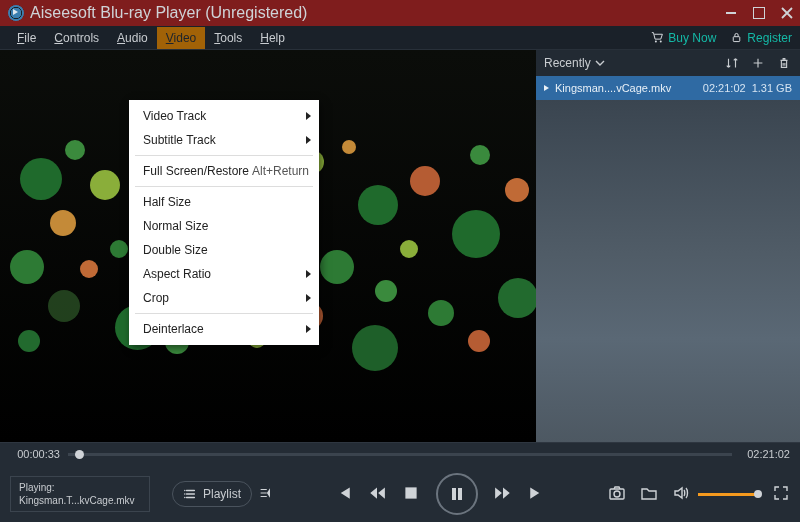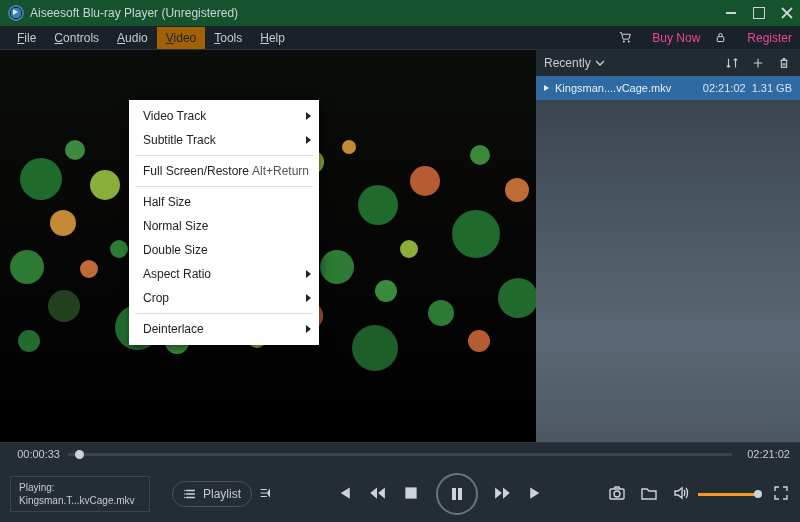--- a/index.html
+++ b/index.html
@@ -1,33 +1,33 @@
 <!DOCTYPE html>
 <html><head>
 <meta charset="utf-8">
 <style>
   * { box-sizing: border-box; margin: 0; padding: 0; }
   html, body { width: 800px; height: 522px; overflow: hidden; font-family: "Segoe UI", Tahoma, sans-serif; font-size: 12px; color: #cfd3d7; background:#1f2730; }
   .window { width: 800px; height: 522px; background:#1d242c; display:flex; flex-direction:column; }
   
-  .titlebar { height:26px; background:#14532d; display:flex; align-items:center; padding:0 6px 0 8px; color:#cfd3d7; font-size:12px; }
+  .titlebar { height:26px; background:#7f1d1d; display:flex; align-items:center; padding:0 6px 0 8px; color:#cfd3d7; font-size:16px; }
   .titlebar .app-icon { width:16px; height:16px; border-radius:50%; background: radial-gradient(circle at 50% 50%, #3b7fb0 0 45%, #1a2129 48% 52%, #3b7fb0 55% 70%, #1a2129 73%); margin-right:6px; position:relative; }
   .titlebar .app-icon:after{content:"";position:absolute;left:5px;top:4px;width:0;height:0;border-left:5px solid #dfe7ee;border-top:3.5px solid transparent;border-bottom:3.5px solid transparent;}
   .titlebar .wingap { flex:1; }
   .winctl { display:flex; gap:14px; align-items:center; }
   .winctl span { width:14px; height:14px; display:flex; align-items:center; justify-content:center; color:#cfd3d7; }
   .winctl .min:before{content:""; display:block; width:10px; height:2px; background:#cfd3d7;}
   .winctl .max:before{content:""; display:block; width:10px; height:10px; border:1.5px solid #cfd3d7;}
   .winctl .close svg{width:12px;height:12px;}
   
   .menubar { height:24px; background:#1a2129; display:flex; align-items:center; padding:0 8px; border-bottom:1px solid #283039; }
   .menubar .mi { padding:4px 9px; color:#c8ccd0; cursor:default; text-decoration: underline transparent;}
   .menubar .mi.active { background:#a16207; color:#1d242c; }
   .menubar .gap { flex:1; }
-  .menubar .rbtn { display:flex; align-items:center; gap:20px; margin-left:14px; color:#ec4899;}
+  .menubar .rbtn { display:flex; align-items:center; gap:4px; margin-left:14px; color:#14b8a6;}
   .menubar .rbtn svg{width:13px;height:13px;}
   
   .body { flex:1; display:flex; position:relative; background:#1d242c; }
   .video-area { flex:1; position:relative; background:#000; overflow:hidden;}
   .video-bg { position:absolute; inset:0; background: linear-gradient(#0b0d0a,#000);}
   
   .dots{position:absolute; top:80px; left:0; right:0; height:250px;}
   .d{position:absolute;border-radius:50%;}
   
   .side { width:264px; background:#222a33; display:flex; flex-direction:column; }

